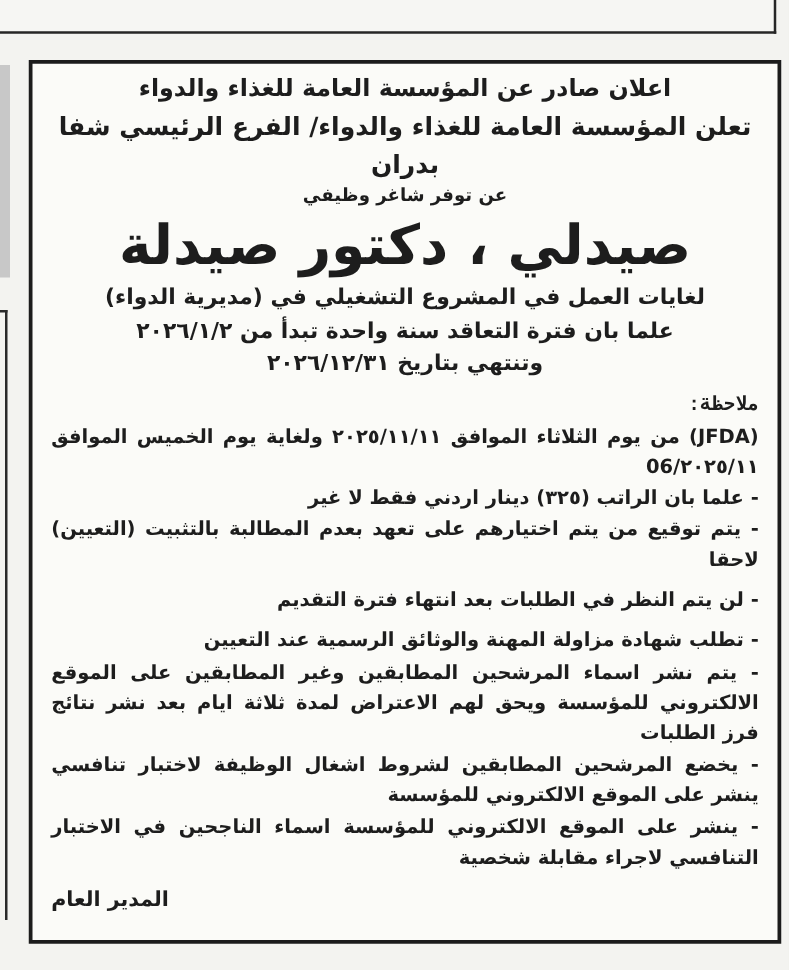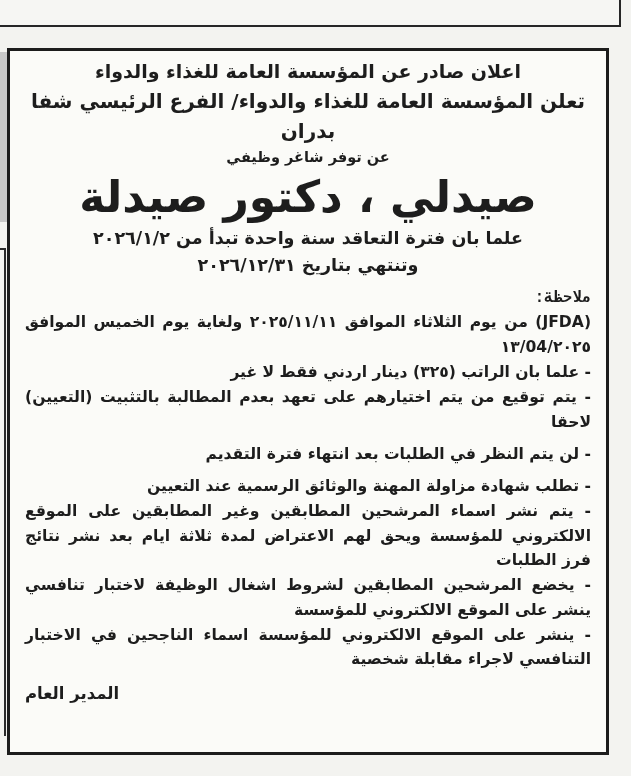--- a/index.html
+++ b/index.html
@@ -35,21 +35,21 @@
   .side-frame {
     position: absolute;
     top: 248px; left: -14px;
     width: 18px; height: 486px;
     border-top: 2.5px solid #2a2a2a;
     border-right: 2.5px solid #2a2a2a;
   }
   
   .ad-box {
     position: absolute;
-    top: 48px; left: 7px;
+    top: 48px; left: 23px;
     width: 602px; height: 707px;
     box-sizing: border-box;
     border: 3px solid #1c1c1c;
     background: #fbfbf8;
     padding: 7px 15px 6px 15px;
     direction: rtl;
     overflow: hidden;
   }
   .center { text-align: center; }
   .ad-title     { font-weight: bold; font-size: 19px;   line-height: 1.45; }
@@ -77,30 +77,31 @@
   <div class="ad-box">
 
     <div class="center ad-title">اعلان صادر عن المؤسسة العامة للغذاء والدواء</div>
 
     <div class="center ad-subtitle">تعلن المؤسسة العامة للغذاء والدواء/ الفرع الرئيسي شفا بدران</div>
 
     <div class="center ad-intro">عن توفر شاغر وظيفي</div>
 
     <div class="center ad-job-title">صيدلي ، دكتور صيدلة</div>
 
+    <div class="center ad-purpose">لغايات العمل في المشروع التشغيلي في (مديرية الدواء)</div>
 
     <div class="center ad-contract">علما بان فترة التعاقد سنة واحدة تبدأ من ٢٠٢٦/١/٢</div>
 
     <div class="center ad-contract">وتنتهي بتاريخ ٢٠٢٦/١٢/٣١</div>
 
     <div class="body-text note-label">ملاحظة:</div>
 
     <div class="body-text">
       <div class="just-line">(JFDA) من يوم الثلاثاء الموافق ٢٠٢٥/١١/١١ ولغاية يوم الخميس الموافق</div>
-      <div class="right-line">٢٠٢٥/04/١٣</div>
+      <div class="right-line">٢٠٢٥/١١/06</div>
     </div>
 
     <div class="body-text note-item">- علما بان الراتب (٣٢٥) دينار اردني فقط لا غير</div>
     <div class="body-text note-item">- يتم توقيع من يتم اختيارهم على تعهد بعدم المطالبة بالتثبيت (التعيين) لاحقا</div>
     <div class="body-text note-item gap-top">- لن يتم النظر في الطلبات بعد انتهاء فترة التقديم</div>
     <div class="body-text note-item gap-top">- تطلب شهادة مزاولة المهنة والوثائق الرسمية عند التعيين</div>
     <div class="body-text note-item">- يتم نشر اسماء المرشحين المطابقين وغير المطابقين على الموقع الالكتروني للمؤسسة ويحق لهم الاعتراض لمدة ثلاثة ايام بعد نشر نتائج فرز الطلبات</div>
     <div class="body-text note-item">- يخضع المرشحين المطابقين لشروط اشغال الوظيفة لاختبار تنافسي ينشر على الموقع الالكتروني للمؤسسة</div>
     <div class="body-text note-item">- ينشر على الموقع الالكتروني للمؤسسة اسماء الناجحين في الاختبار التنافسي لاجراء مقابلة شخصية</div>
 

